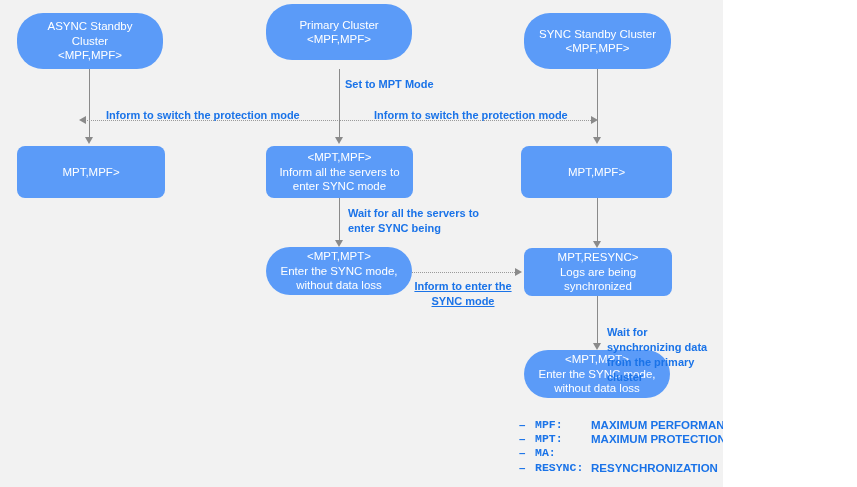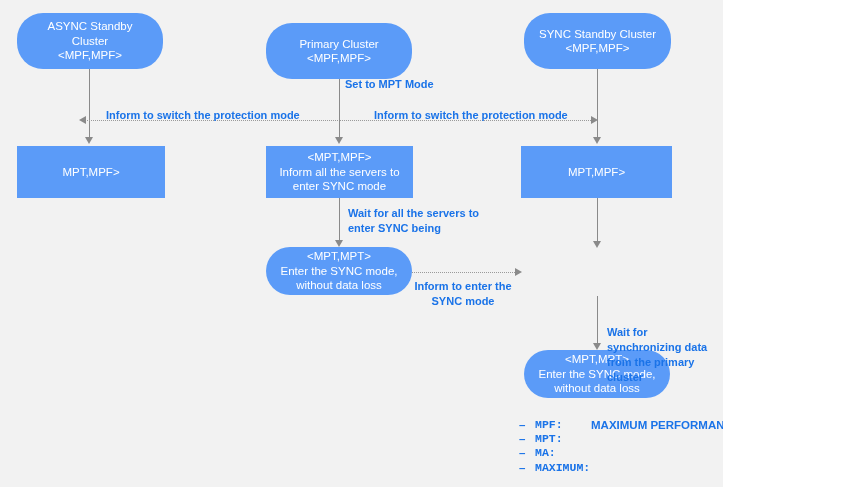--- a/index.html
+++ b/index.html
@@ -35,21 +35,21 @@
     font-weight: 400;
     display: flex;
     align-items: center;
     justify-content: center;
     text-align: center;
     padding: 2px 6px;
     white-space: pre-line;
     z-index: 3;
   }
   .node.round { border-radius: 26px; }
-  .node.rect  { border-radius: 0; }
+  .node.rect  { border-radius: 8px; }
 
   
   .vline {
     position: absolute;
     width: 1px;
     background: #8a8a8a;
     z-index: 1;
   }
   .arrowdown {
     position: absolute;
@@ -111,21 +111,21 @@
 <body>
 
 <div id="canvas">
 
   <div class="bg-panel"></div>
 
   <div class="node round" style="left:17px; top:13px; width:146px; height:56px;">ASYNC Standby
 Cluster
 &lt;MPF,MPF&gt;</div>
 
-  <div class="node round" style="left:266px; top:23px; width:146px; height:56px;">Primary Cluster
+  <div class="node round" style="left:266px; top:4px; width:146px; height:56px;">Primary Cluster
 &lt;MPF,MPF&gt;</div>
 
   <div class="node round" style="left:524px; top:13px; width:147px; height:56px;">SYNC Standby Cluster
 &lt;MPF,MPF&gt;</div>
 
   <div class="vline" style="left:89px; top:69px; height:69px;"></div>
   <div class="arrowdown" style="left:85px; top:137px;"></div>
 
   <div class="vline" style="left:339px; top:69px; height:69px;"></div>
   <div class="arrowdown" style="left:335px; top:137px;"></div>
@@ -156,48 +156,53 @@
   <div class="elabel" style="left:348px; top:206px;">Wait for all the  servers to
 enter SYNC being</div>
 
   <div class="vline" style="left:597px; top:198px; height:44px;"></div>
   <div class="arrowdown" style="left:593px; top:241px;"></div>
 
   <div class="node round" style="left:266px; top:247px; width:146px; height:48px;">&lt;MPT,MPT&gt;
 Enter the SYNC mode,
 without data loss</div>
 
+  <div class="node rect" style="left:524px; top:248px; width:148px; height:48px;">MPT,RESYNC&gt;
+Logs are being
+synchronized</div>
 
   <div class="dotline" style="left:412px; top:272px; width:105px;"></div>
   <div class="arrowright" style="left:515px; top:268px;"></div>
-  <div class="elabel" style="left:413px; top:279px; text-align:center; width:100px;">Inform to enter the
+  <div class="elabel" style="left:413px; top:279px; text-align:center; width:100px;text-decoration:underline;">Inform to enter the
 SYNC mode</div>
 
   <div class="vline" style="left:597px; top:296px; height:48px;"></div>
   <div class="arrowdown" style="left:593px; top:343px;"></div>
   <div class="elabel" style="left:607px; top:325px;">Wait for synchronizing data
 from the primary cluster</div>
 
   <div class="node round" style="left:524px; top:350px; width:146px; height:48px;">&lt;MPT,MPT&gt;
 Enter the SYNC mode,
 without data loss</div>
 
   <div class="legend">
     <div class="legend-row">
       <span class="legend-dash">–</span>
       <span class="legend-key">MPF:</span>
       <span class="legend-val">MAXIMUM PERFORMANCE</span>
     </div>
     <div class="legend-row">
       <span class="legend-dash">–</span>
       <span class="legend-key">MPT:</span>
+      <span class="legend-val">MAXIMUM PROTECTION</span>
     </div>
     <div class="legend-row">
       <span class="legend-dash">–</span>
       <span class="legend-key">MA:</span>
     </div>
     <div class="legend-row">
       <span class="legend-dash">–</span>
-      <span class="legend-key">MAXIMUM:</span>
+      <span class="legend-key">RESYNC:</span>
+      <span class="legend-val">RESYNCHRONIZATION</span>
     </div>
   </div>
 
 </div>
 
 </body></html>

